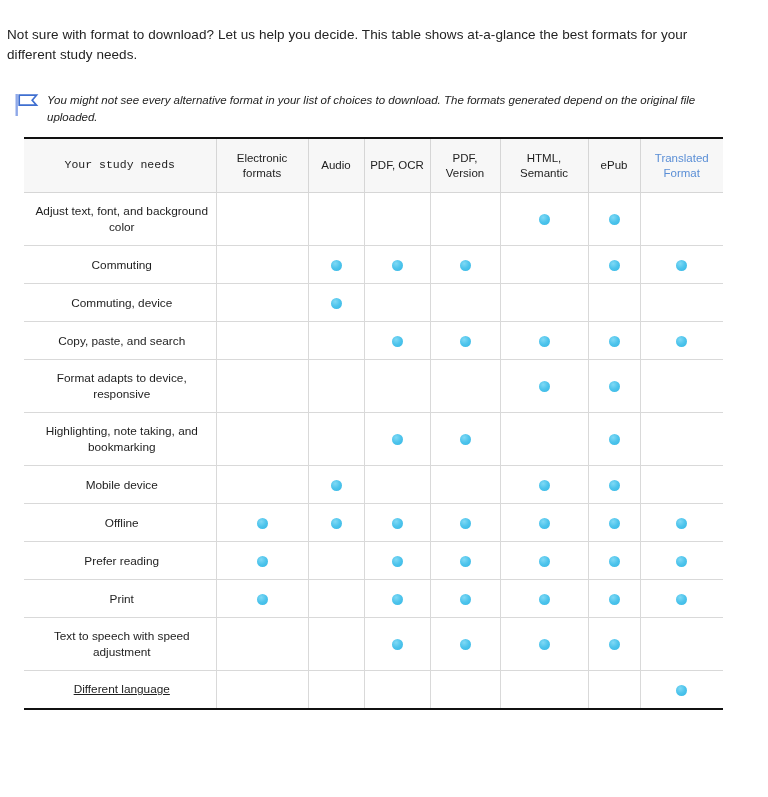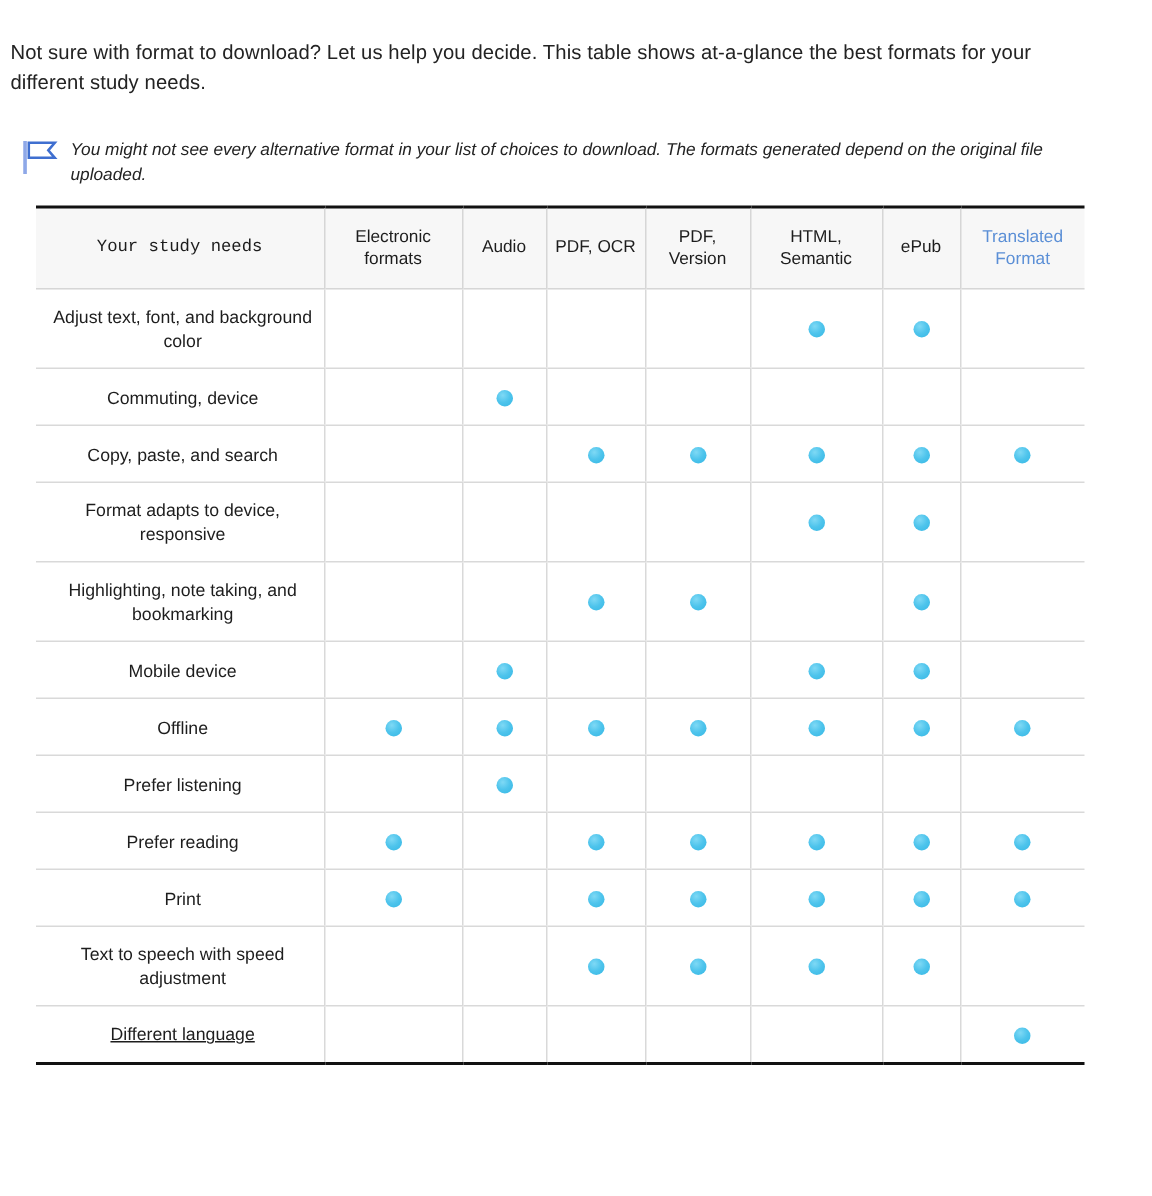--- a/index.html
+++ b/index.html
@@ -165,20 +165,30 @@
             <td>Adjust text, font, and background color</td>
             <td class="mark"></td>
             <td class="mark"></td>
             <td class="mark"></td>
             <td class="mark"></td>
             <td class="mark"><span class="dot"></span></td>
             <td class="mark"><span class="dot"></span></td>
             <td class="mark"></td>
           </tr>
           <tr>
+            <td>Commuting</td>
+            <td class="mark"></td>
+            <td class="mark"><span class="dot"></span></td>
+            <td class="mark"><span class="dot"></span></td>
+            <td class="mark"><span class="dot"></span></td>
+            <td class="mark"></td>
+            <td class="mark"><span class="dot"></span></td>
+            <td class="mark"><span class="dot"></span></td>
+          </tr>
+          <tr>
             <td>Commuting, device</td>
             <td class="mark"></td>
             <td class="mark"><span class="dot"></span></td>
             <td class="mark"></td>
             <td class="mark"></td>
             <td class="mark"></td>
             <td class="mark"></td>
             <td class="mark"></td>
           </tr>
           <tr>
@@ -223,30 +233,20 @@
           </tr>
           <tr>
             <td>Offline</td>
             <td class="mark"><span class="dot"></span></td>
             <td class="mark"><span class="dot"></span></td>
             <td class="mark"><span class="dot"></span></td>
             <td class="mark"><span class="dot"></span></td>
             <td class="mark"><span class="dot"></span></td>
             <td class="mark"><span class="dot"></span></td>
             <td class="mark"><span class="dot"></span></td>
-          </tr>
-          <tr>
-            <td>Prefer listening</td>
-            <td class="mark"></td>
-            <td class="mark"><span class="dot"></span></td>
-            <td class="mark"></td>
-            <td class="mark"></td>
-            <td class="mark"></td>
-            <td class="mark"></td>
-            <td class="mark"></td>
           </tr>
           <tr>
             <td>Prefer reading</td>
             <td class="mark"><span class="dot"></span></td>
             <td class="mark"></td>
             <td class="mark"><span class="dot"></span></td>
             <td class="mark"><span class="dot"></span></td>
             <td class="mark"><span class="dot"></span></td>
             <td class="mark"><span class="dot"></span></td>
             <td class="mark"><span class="dot"></span></td>

